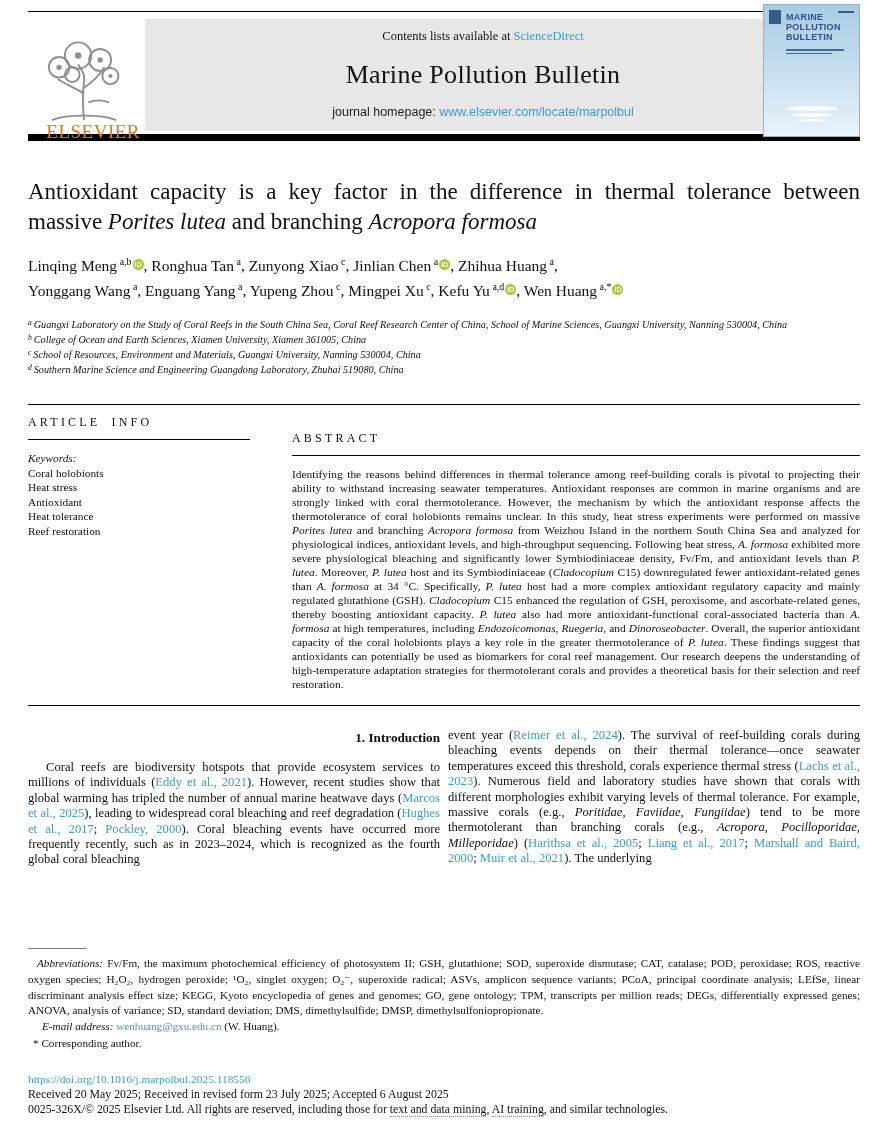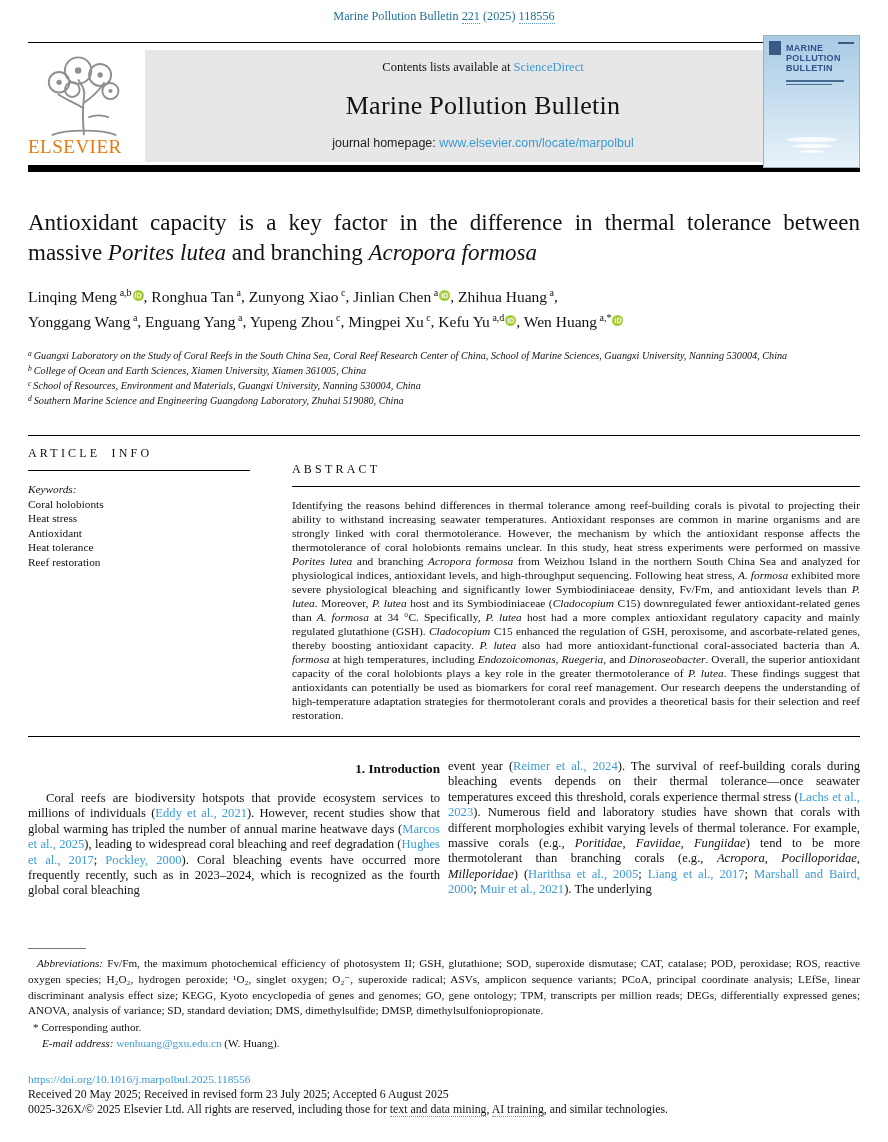--- a/index.html
+++ b/index.html
@@ -11,21 +11,21 @@
   .top-citation{margin-top:9px;height:22px;text-align:center;
     font-size:12.2px;color:#1f6f97;}
   .seg-dot{border-bottom:1px dotted #5b9bd5;}
   .seg-i{font-style:italic;}
   .seg-link{color:#3a9bd5;}
 
   .thin-rule{margin:11px 28px 0 28px;width:735px;border-top:1.2px solid #000;height:0;}
 
   
   .masthead{position:relative;margin:7px 28px 0 28px;height:112px;}
-  .pub-logo{position:absolute;left:0;top:0;width:112px;height:112px;text-align:left;}
+  .pub-logo{position:absolute;left:0;top:16px;width:112px;height:112px;text-align:right;}
   .pub-logo svg{display:block;margin:0 auto;}
   .pub-name{font-size:19px;letter-spacing:.5px;color:#e87a10;
     font-family:"Liberation Serif",serif;margin-top:-2px;}
   .graybox{position:absolute;left:117px;top:0;width:612px;height:112px;background:#e7e7e7;
     display:flex;flex-direction:column;justify-content:space-between;text-align:center;padding-left:32px;}
   .contents-line{font-size:12.5px;margin-top:10px;}
   .journal-name{font-size:26px;letter-spacing:.3px;}
   .homepage-line{font-family:"Liberation Sans","DejaVu Sans",sans-serif;
     font-size:12.5px;margin-bottom:12px;color:#222;}
   .cover{position:absolute;right:0;top:-15px;width:97px;height:133px;
@@ -84,21 +84,20 @@
   
   .bottom-block{position:absolute;left:28px;right:28px;top:1072px;background:#fff;}
   .doi-line{font-size:11.4px;line-height:15px;color:#3a9bd5;}
   .meta-line{font-size:11.8px;line-height:15.2px;}
 </style>
 </head>
 <body>
 
 <div class="page">
 
-  <div class="top-citation"><span>Marine Pollution Bulletin </span><span class="seg-dot">221</span><span> (2025) </span><span class="seg-dot">118556</span></div>
 
   <div class="thin-rule"></div>
 
   <div class="masthead">
     <div class="pub-logo">
       <span>
         <svg width="88" height="88" viewBox="0 0 60 60">
           <g fill="none" stroke="#8f8f8f" stroke-width="1.3">
             <path d="M30 58 C29 48 29 40 30 32 C31 26 28 24 26 20"></path>
             <path d="M30 36 C36 32 40 28 44 22"></path>
@@ -187,22 +186,22 @@
       <div class="body-text indent"><span>Coral reefs are biodiversity hotspots that provide ecosystem services to millions of individuals (</span><span class="seg-link">Eddy et al., 2021</span><span>). However, recent studies show that global warming has tripled the number of annual marine heatwave days (</span><span class="seg-link">Marcos et al., 2025</span><span>), leading to widespread coral bleaching and reef degradation (</span><span class="seg-link">Hughes et al., 2017</span><span>; </span><span class="seg-link">Pockley, 2000</span><span>). Coral bleaching events have occurred more frequently recently, such as in 2023–2024, which is recognized as the fourth global coral bleaching</span></div>
     </div>
     <div class="col-right">
       <div class="body-text"><span>event year (</span><span class="seg-link">Reimer et al., 2024</span><span>). The survival of reef-building corals during bleaching events depends on their thermal tolerance—once seawater temperatures exceed this threshold, corals experience thermal stress (</span><span class="seg-link">Lachs et al., 2023</span><span>). Numerous field and laboratory studies have shown that corals with different morphologies exhibit varying levels of thermal tolerance. For example, massive corals (e.g., </span><span class="seg-i">Poritidae</span><span>, </span><span class="seg-i">Faviidae</span><span>, </span><span class="seg-i">Fungiidae</span><span>) tend to be more thermotolerant than branching corals (e.g., </span><span class="seg-i">Acropora</span><span>, </span><span class="seg-i">Pocilloporidae</span><span>, </span><span class="seg-i">Milleporidae</span><span>) (</span><span class="seg-link">Harithsa et al., 2005</span><span>; </span><span class="seg-link">Liang et al., 2017</span><span>; </span><span class="seg-link">Marshall and Baird, 2000</span><span>; </span><span class="seg-link">Muir et al., 2021</span><span>). The underlying</span></div>
     </div>
   </div>
 
   <div class="footnotes">
     <div class="fn-rule"></div>
     <div class="abbrev"><span class="seg-i">Abbreviations:</span><span> Fv/Fm, the maximum photochemical efficiency of photosystem II; GSH, glutathione; SOD, superoxide dismutase; CAT, catalase; POD, peroxidase; ROS, reactive oxygen species; H₂O₂, hydrogen peroxide; ¹O₂, singlet oxygen; O₂⁻, superoxide radical; ASVs, amplicon sequence variants; PCoA, principal coordinate analysis; LEfSe, linear discriminant analysis effect size; KEGG, Kyoto encyclopedia of genes and genomes; GO, gene ontology; TPM, transcripts per million reads; DEGs, differentially expressed genes; ANOVA, analysis of variance; SD, standard deviation; DMS, dimethylsulfide; DMSP, dimethylsulfoniopropionate.</span></div>
+    <div class="fn-line fn-mail"><span class="seg-i">E-mail address:</span><span> </span><span class="seg-link">wenhuang@gxu.edu.cn</span><span> (W. Huang).</span></div>
     <div class="fn-line fn-corr">* Corresponding author.</div>
-    <div class="fn-line fn-mail"><span class="seg-i">E-mail address:</span><span> </span><span class="seg-link">wenhuang@gxu.edu.cn</span><span> (W. Huang).</span></div>
   </div>
 
   <div class="bottom-block">
     <div class="doi-line">https://doi.org/10.1016/j.marpolbul.2025.118556</div>
     <div class="meta-line">Received 20 May 2025; Received in revised form 23 July 2025; Accepted 6 August 2025</div>
     <div class="meta-line"><span>0025-326X/© 2025 Elsevier Ltd. All rights are reserved, including those for </span><span class="seg-dot">text and data mining</span><span>, </span><span class="seg-dot">AI training</span><span>, and similar technologies.</span></div>
   </div>
 
 </div>
 

